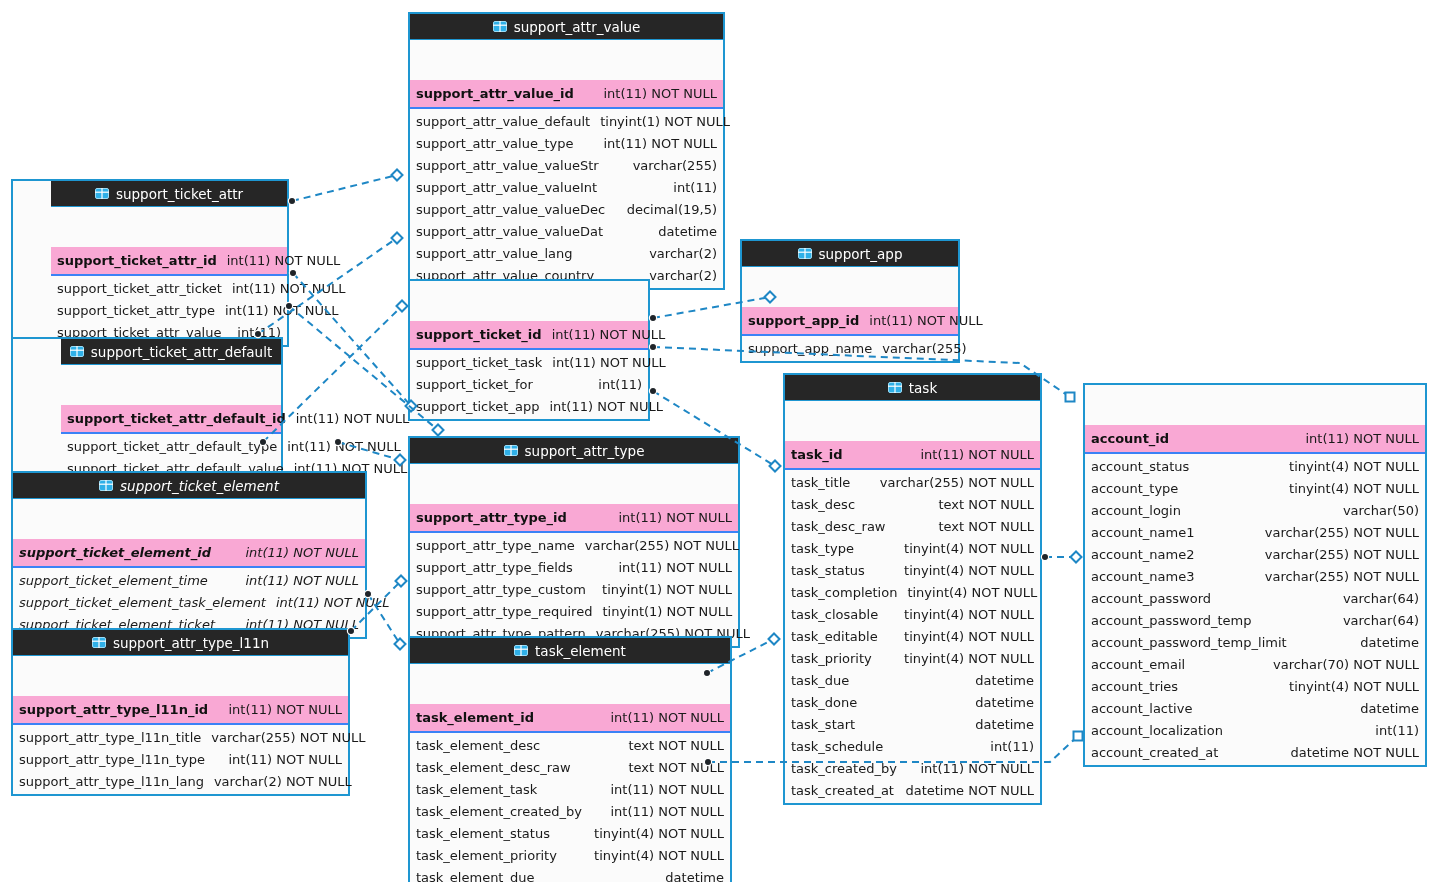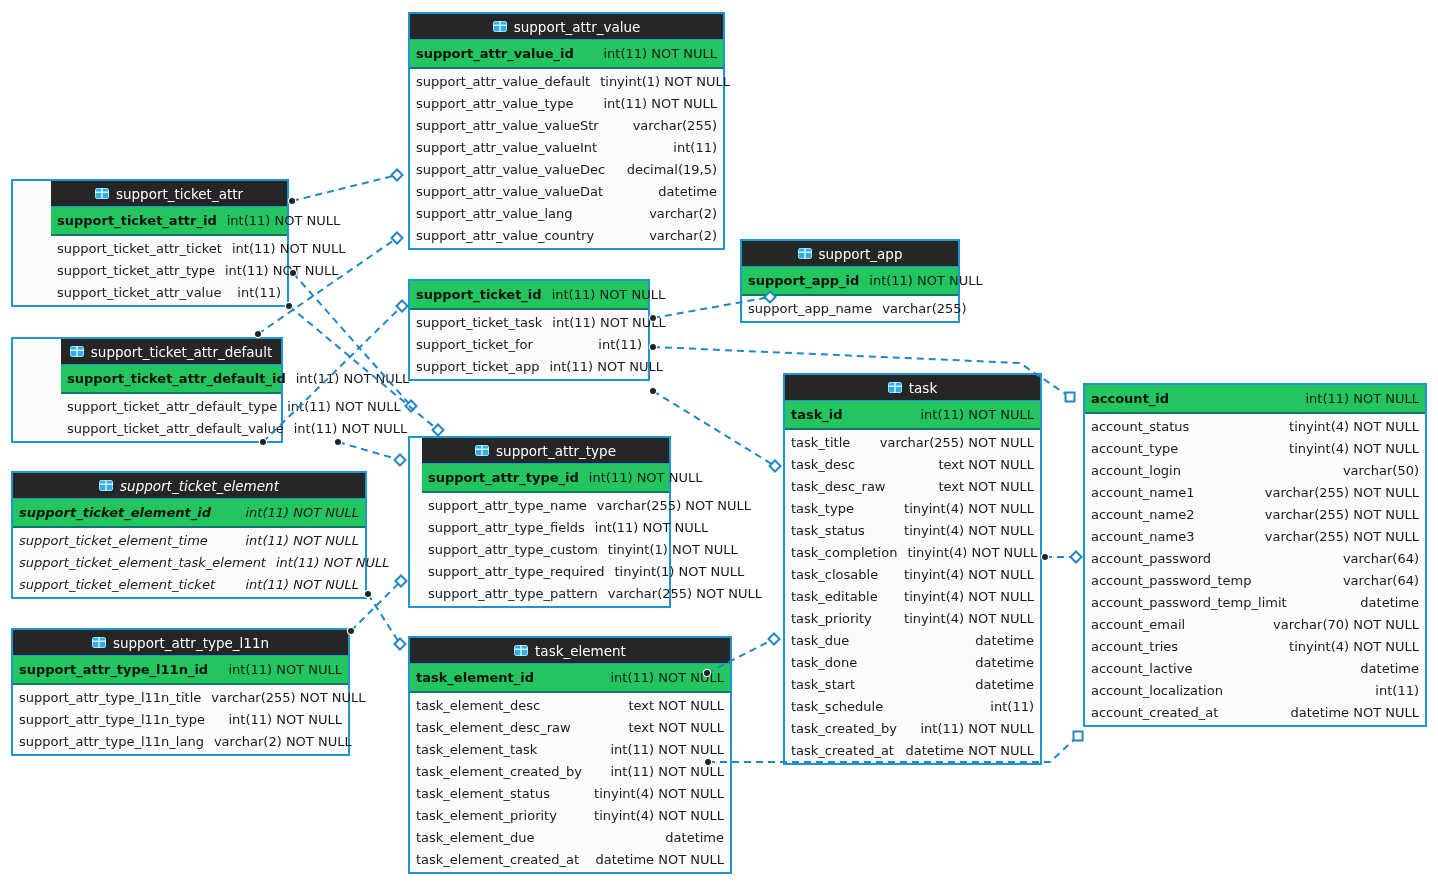--- a/index.html
+++ b/index.html
@@ -5,22 +5,22 @@
   html,body{margin:0;padding:0;background:#ffffff;}
   #canvas{position:relative;width:1438px;height:882px;background:#ffffff;overflow:hidden;
           font-family:"DejaVu Sans","Liberation Sans",sans-serif;}
   #relations-svg{position:absolute;left:0;top:0;z-index:3;pointer-events:none;}
   .db-table{position:absolute;z-index:2;box-sizing:border-box;border:2px solid #1e96d1;
             background:#fbfbfb;box-shadow:0 0 0 0;}
   .thead{background:#262626;color:#ffffff;height:25px;display:flex;align-items:center;
          justify-content:center;gap:7px;font-size:13.5px;border-bottom:1px solid #1e96d1;
          cursor:move;white-space:nowrap;}
   .ticon{display:inline-flex;align-items:center;}
-  .pkrow{display:flex;justify-content:space-between;align-items:center;background:#22c55e;
-         height:27px;padding:0 6px;border-bottom:2px solid #0f766e;white-space:nowrap;}
+  .pkrow{display:flex;justify-content:space-between;align-items:center;background:#f9a8d4;
+         height:27px;padding:0 6px;border-bottom:2px solid #3b82f6;white-space:nowrap;margin-top:40px;}
   .pkrow .fname{font-weight:bold;color:#111;font-size:13px;}
   .pkrow .ftype{color:#1a1a1a;font-size:13px;margin-left:10px;}
   .fields{padding:1px 0 2px 0;}
   .frow{display:flex;justify-content:space-between;align-items:center;height:22px;
         padding:0 6px;white-space:nowrap;}
   .frow .fname{color:#1a1a1a;font-size:13px;}
   .frow .ftype{color:#1a1a1a;font-size:13px;margin-left:10px;}
 </style>
 </head>
 <body>
@@ -250,21 +250,21 @@
           <div class="frow">
             <span class="fname">support_ticket_for</span>
             <span class="ftype">int(11)</span>
           </div>
           <div class="frow">
             <span class="fname">support_ticket_app</span>
             <span class="ftype">int(11) NOT NULL</span>
           </div>
         </div>
       </div>
-      <div class="db-table" style="left: 408px; top: 436px; width: 263px; padding-left: 12px;">
+      <div class="db-table" style="left: 408px; top: 436px; width: 332px;">
         <div class="thead">
           <span class="ticon">
             <svg width="14" height="11" viewBox="0 0 14 11">
               <rect x="0.5" y="0.5" width="13" height="10" rx="1.5" fill="#2fb0e8" stroke="#9adbf5" stroke-width="1"></rect>
               <line x1="0" y1="4.2" x2="14" y2="4.2" stroke="#ffffff" stroke-width="1.2"></line>
               <line x1="7" y1="0" x2="7" y2="11" stroke="#ffffff" stroke-width="1.2"></line>
             </svg>
           </span>
           <span>support_attr_type</span>
         </div>

